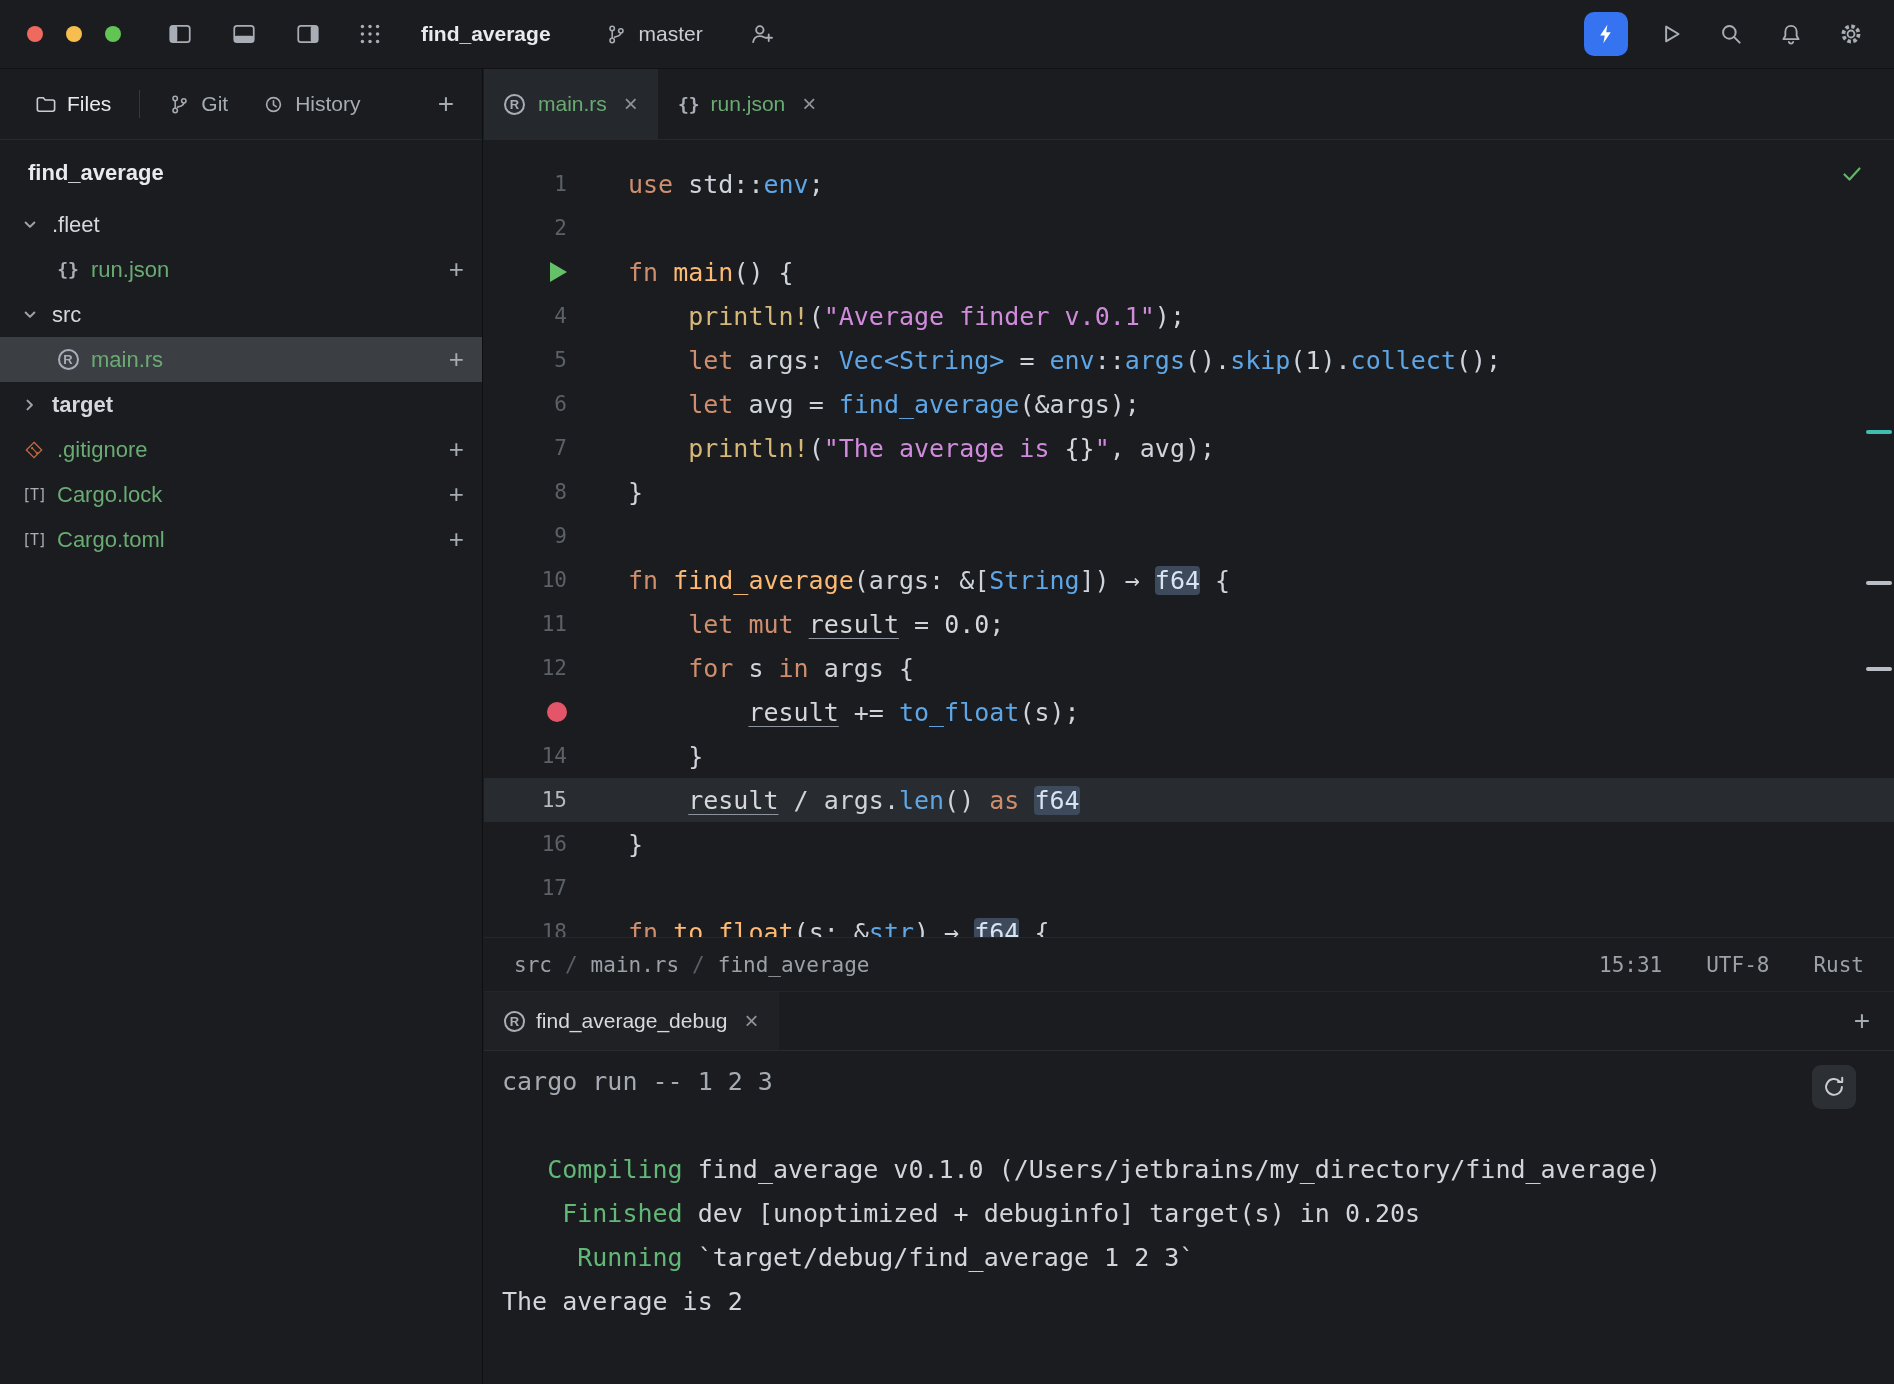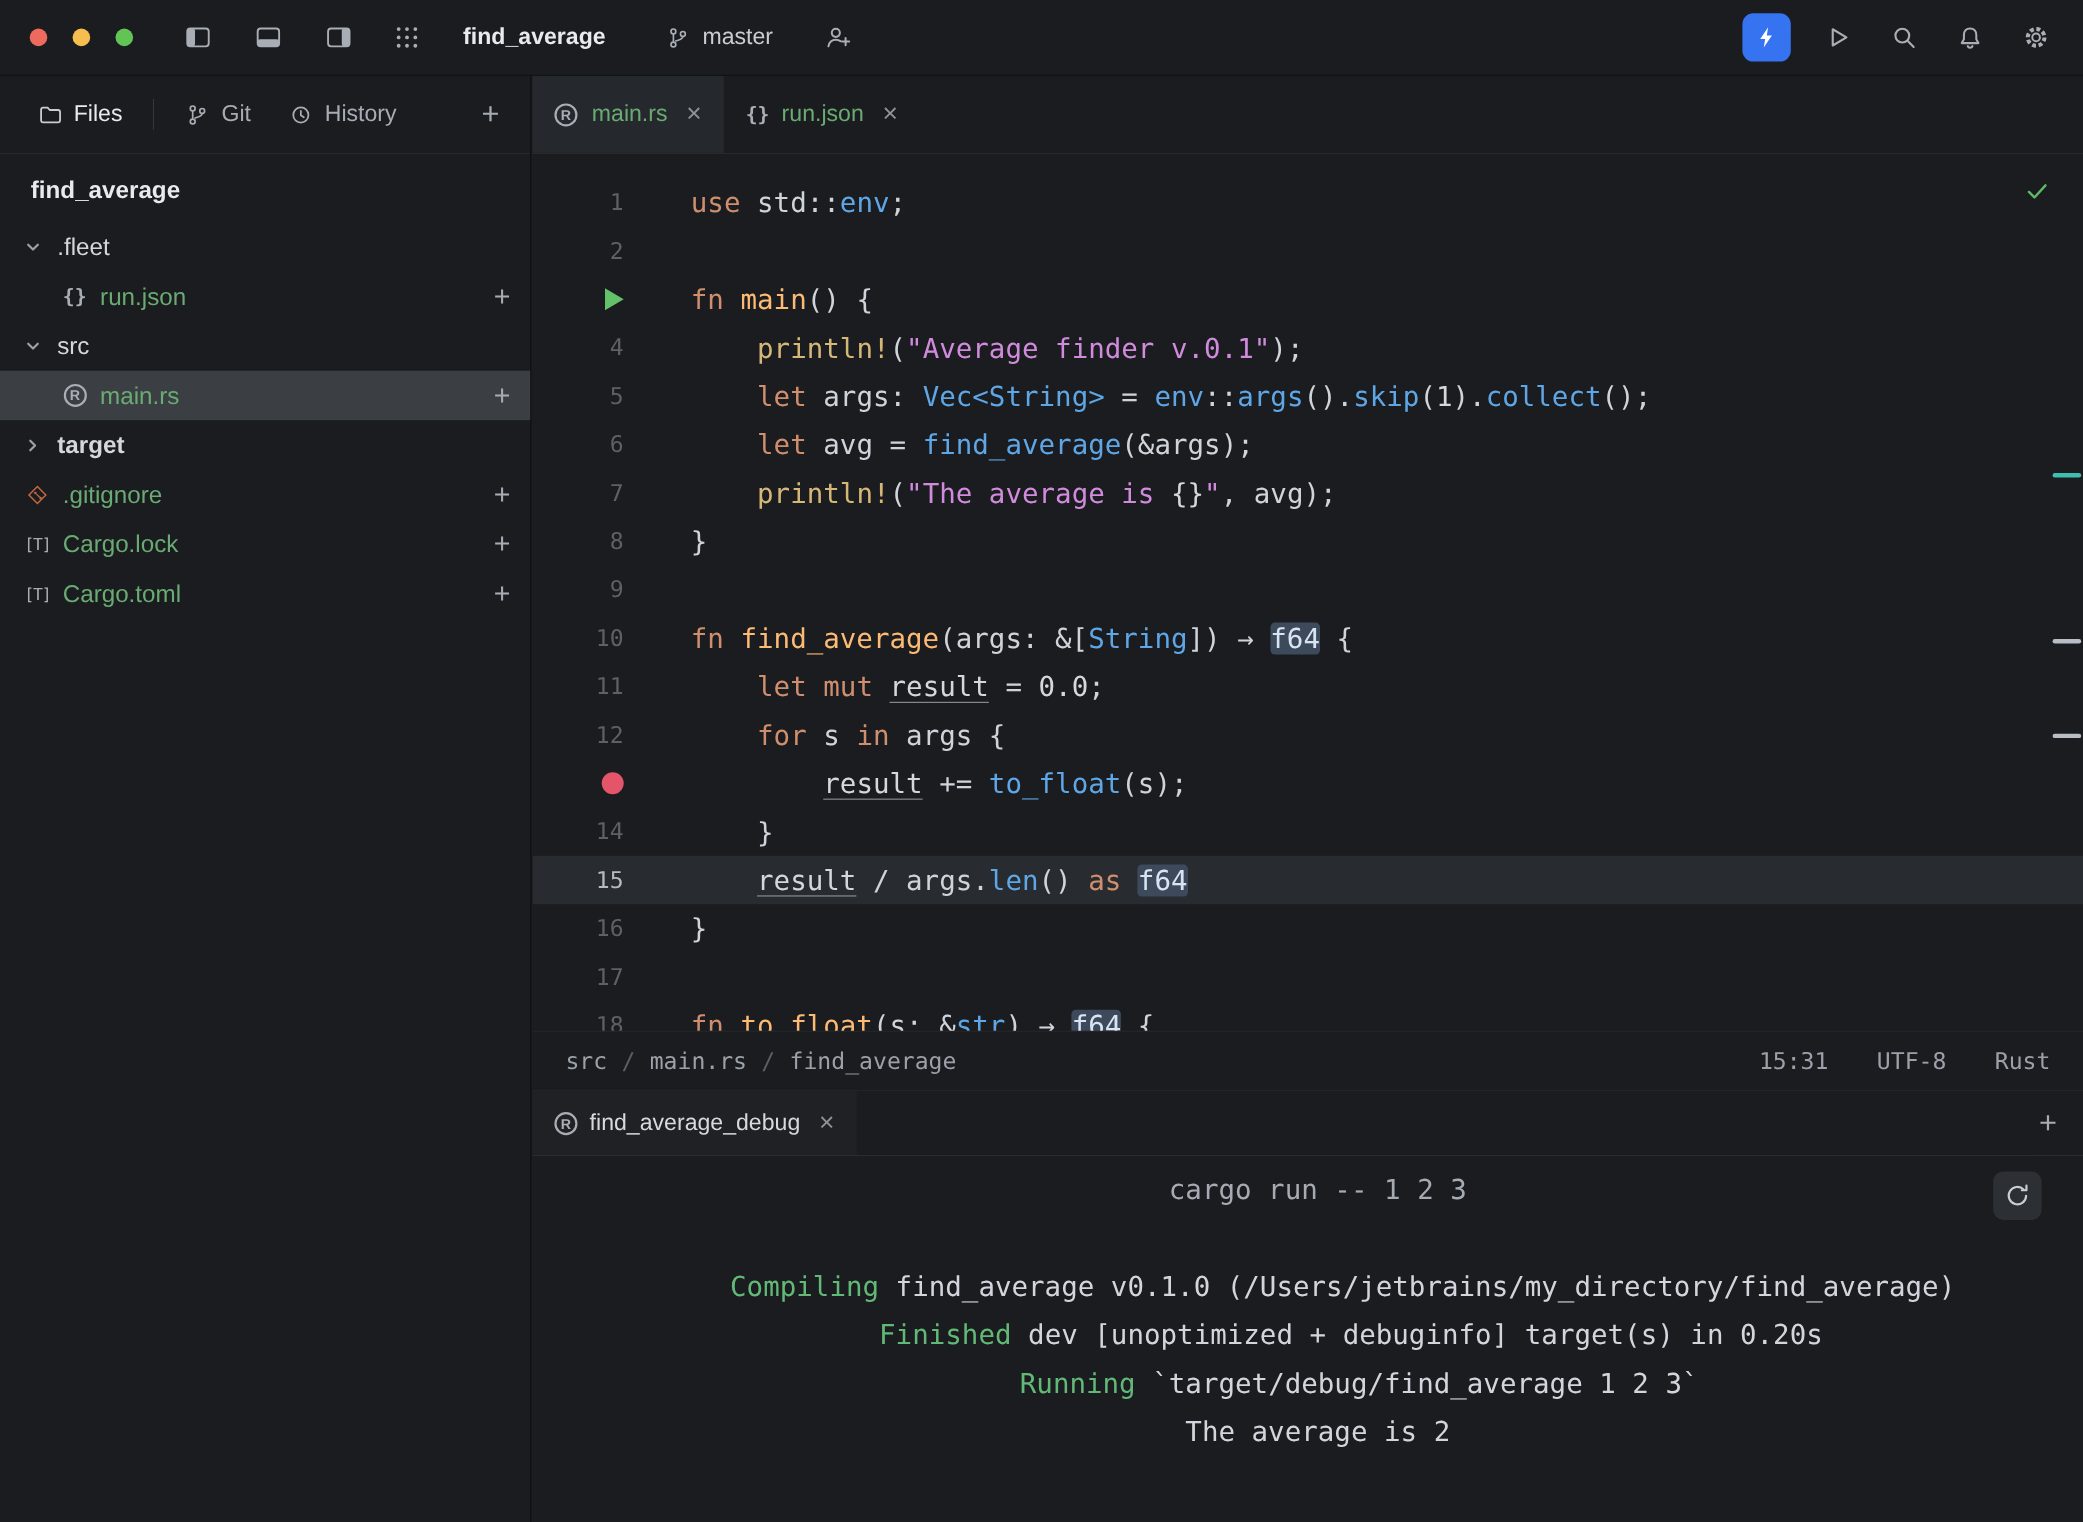--- a/index.html
+++ b/index.html
@@ -86,21 +86,21 @@
   .csep{color:#5A5F66;margin:0 13px;}
   .status-right{margin-left:auto;display:flex;gap:44px;}
   
   .term-tabs{position:relative;height:58px;flex:0 0 58px;display:flex;align-items:stretch;
     border-bottom:1px solid rgba(255,255,255,0.07);border-top:1px solid rgba(255,255,255,0.04);}
   .term-tab{display:flex;align-items:center;gap:11px;padding:0 20px;font-size:21px;cursor:pointer;background:rgba(255,255,255,0.025);}
   .term-tab-label{color:#D6D9DE;}
   .term-plus{position:absolute;right:24px;top:50%;transform:translateY(-50%);}
   .term-body{position:relative;flex:1 1 auto;overflow:hidden;
     font-family:"DejaVu Sans Mono",monospace;font-size:25px;padding:8px 0 0 18px;}
-  .term-line{height:44px;display:flex;align-items:center;white-space:pre;justify-content:center;}
+  .term-line{height:44px;display:flex;align-items:center;white-space:pre;}
   .tk-cmd{color:#A6ABB3;}
   .tk-green{color:var(--success-green,#62B877);}
   .tk-out{color:#D2D6DC;}
   .reload-btn{position:absolute;top:14px;right:38px;width:44px;height:44px;border-radius:9px;
     background:#2C2F33;border:none;display:flex;align-items:center;justify-content:center;cursor:pointer;}
   svg{display:block;}
 </style>
 </head>
 <body>
 

